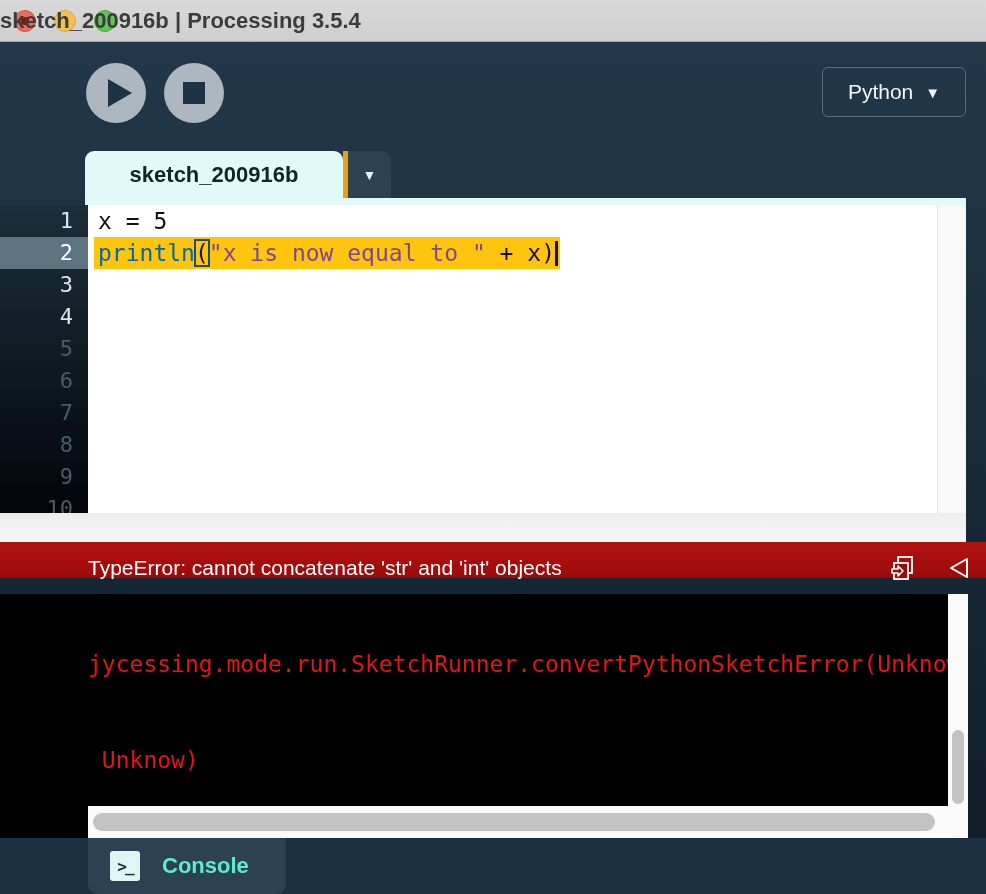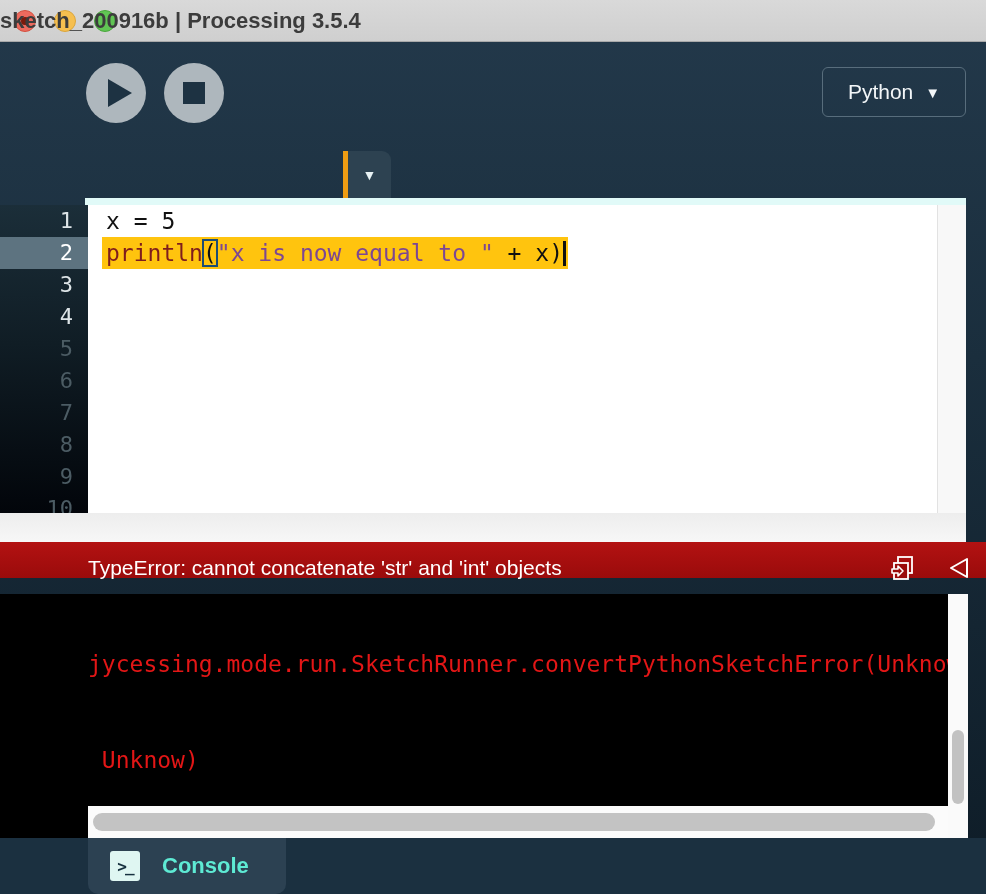--- a/index.html
+++ b/index.html
@@ -50,23 +50,23 @@
   .editor-topstrip { position:absolute; left:85px; top:198px; width:881px; height:7px; background:#e1faf8; }
   .editor { position:absolute; left:0; top:205px; width:966px; height:308px; background:#ffffff; overflow:hidden; }
   .gutter { position:absolute; left:0; top:0; width:88px; height:308px;
             background:linear-gradient(180deg,#1b2e39 0%, #101d25 45%, #02050a 100%); }
   .gutter-row { height:32px; line-height:32px; text-align:right; padding-right:15px;
                 font-family:"DejaVu Sans Mono", monospace; font-size:22px; color:#4c5c64; }
   .gutter-row.bright { color:#dde4e7; }
   .gutter-row.current { background:#5d7380; color:#ffffff; }
   .code-area { position:absolute; left:88px; top:0; width:849px; height:308px;
                font-family:"DejaVu Sans Mono", monospace; font-size:23px; }
-  .code-row { height:32px; line-height:32px; white-space:pre; padding-left:18px; color:#111111; }
+  .code-row { height:32px; line-height:32px; white-space:pre; padding-left:10px; color:#111111; }
   .hl-span { background:#ffc40e; padding:3px 2px 3px 4px; margin-left:-4px; }
-  .tok-func { color:#7f1d1d; }
+  .tok-func { color:#0369a1; }
   .tok-paren { color:#111; outline:2px solid #1c4d75; outline-offset:-1px; }
   .tok-str { color:#7d4793; }
   .caret { display:inline-block; width:3px; height:25px; background:#101010; vertical-align:-5px; }
   .editor-vscroll { position:absolute; left:937px; top:0; width:29px; height:308px;
                     background:#f8f8f8; border-left:1px solid #e2e2e2; }
   .editor-hscroll { position:absolute; left:0; top:513px; width:966px; height:29px;
                     background:linear-gradient(#ededed,#f7f7f7); }
 
   
   .errorbar { position:absolute; left:0; top:542px; width:986px; height:36px;
@@ -118,20 +118,23 @@
     <span class="play-glyph"></span>
   </button>
   <button class="round-btn btn-stop">
     <span class="stop-glyph"></span>
   </button>
   <div class="mode-selector">
     <span>Python</span>
     <span class="arrow">▼</span>
   </div>
 
+  <div class="tab-active">
+    <span>sketch_200916b</span>
+  </div>
   <div class="tab-orange"></div>
   <div class="tab-dropdown">
     <span>▼</span>
   </div>
 
   <div class="editor-topstrip"></div>
   <div class="editor">
     <div class="gutter">
       <div class="gutter-row bright">1</div>
       <div class="gutter-row bright current">2</div>

